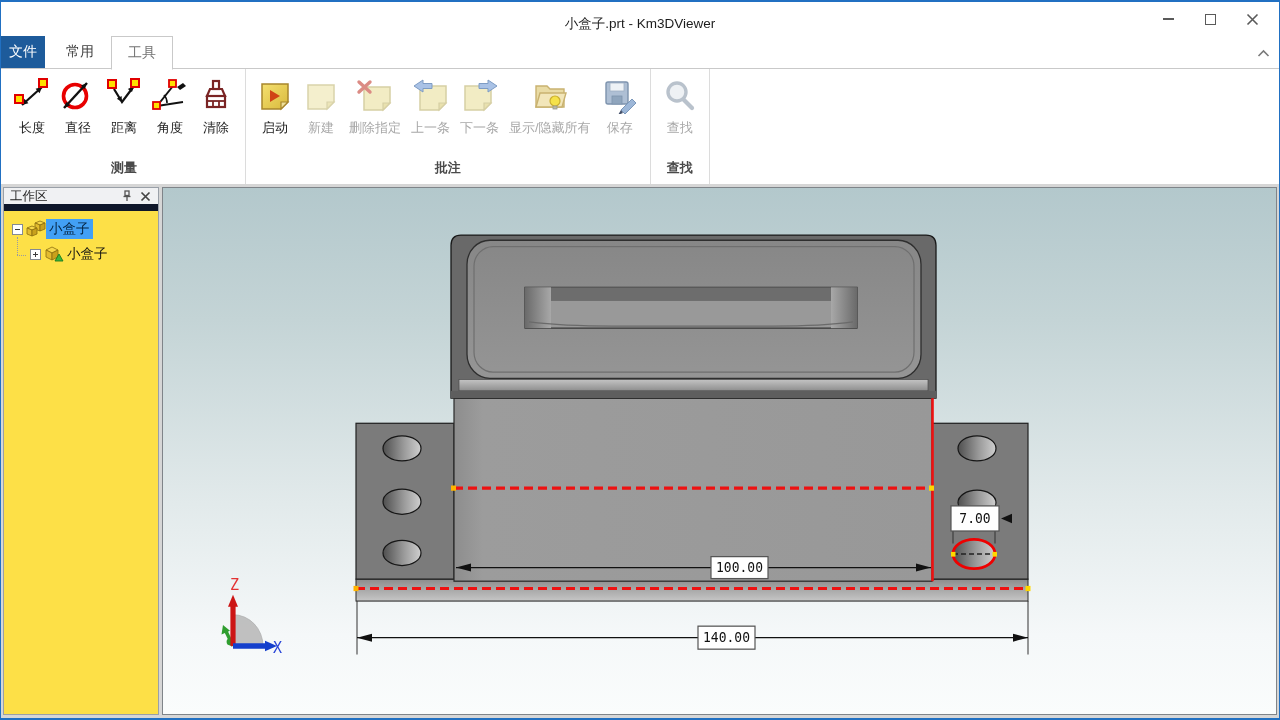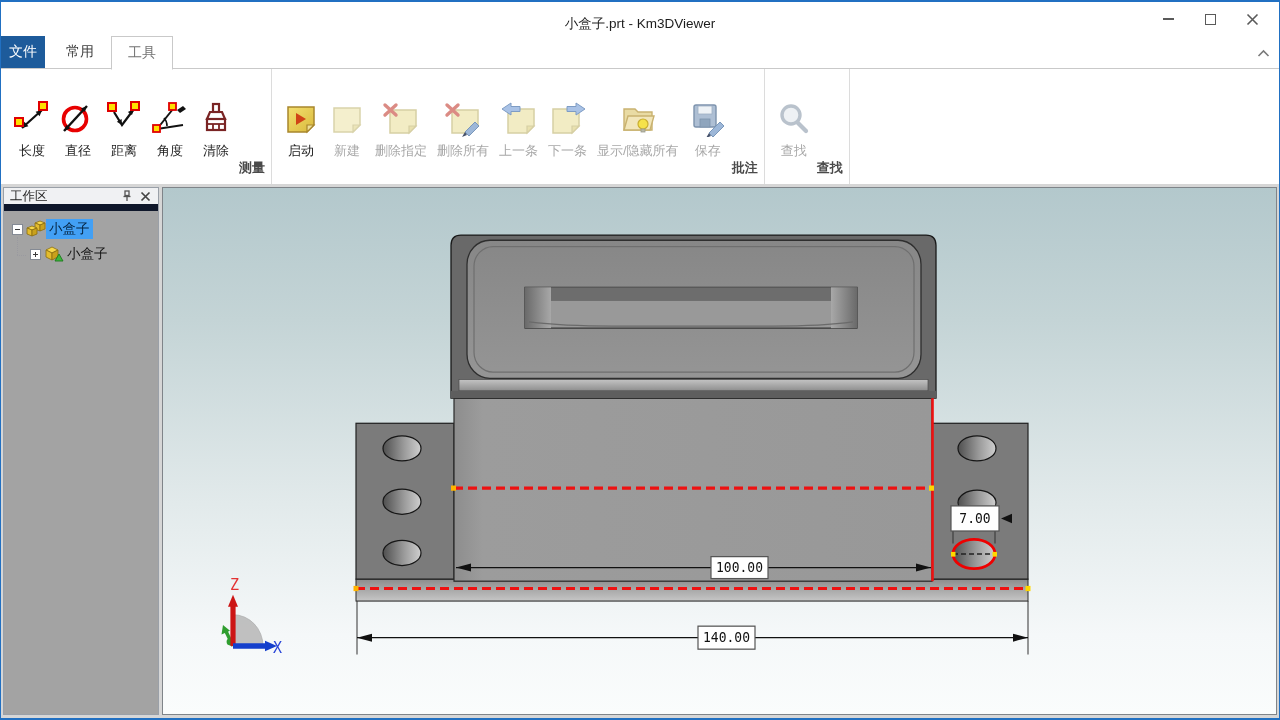--- a/index.html
+++ b/index.html
@@ -20,37 +20,37 @@
   .tabs { height:33px; background:#fff; display:flex; border-bottom:1px solid #c9c9c9; position:relative; flex:0 0 auto; }
   .tab { width:62px; display:flex; align-items:center; justify-content:center; font-size:14px; color:#404040; cursor:default; }
   .tab-file { width:44px; background:#1d5b9b; color:#fff; }
   .tab-home { margin-left:4px; }
   .tab-active { border:1px solid #c9c9c9; border-bottom:1px solid #fff; background:#fff; color:#737373;
                 height:34px; margin-bottom:-1px; }
   .chevron-btn { position:absolute; right:8px; top:10px; width:16px; height:14px; display:flex; align-items:center; justify-content:center; }
 
   
   .ribbon { height:115px; background:#fff; display:flex; padding-left:2px; flex:0 0 auto; }
-  .rgroup { display:flex; flex-direction:row; align-items:center; border-right:1px solid #dcdcdc; padding:5px 6px 2px; }
+  .rgroup { display:flex; flex-direction:column; align-items:center; border-right:1px solid #dcdcdc; padding:5px 6px 2px; }
   .rbuttons { display:flex; align-items:flex-start; }
   .rbtn { display:flex; flex-direction:column; align-items:center; padding:0 5px; }
   .ricon { height:44px; display:flex; align-items:center; justify-content:center; }
   .rlabel { font-size:13px; color:#1c1c1c; margin-top:1px; white-space:nowrap; }
   .rbtn.disabled .rlabel { color:#a8a8a8; }
   .glabel { margin-top:auto; font-size:13px; color:#4a4a4a; padding:2px 0 5px;font-weight:bold; }
 
   
   .main { flex:1 1 auto; position:relative; background:#d6d6d6; overflow:hidden; }
 
   .left-panel { position:absolute; left:2px; top:3px; width:156px; bottom:3px; display:flex; flex-direction:column;
                 border:1px solid #9aa0a8; background:#fff; }
   .panel-header { height:23px; background:#f0f1f3; border-bottom:7px solid #0f172a; display:flex; align-items:center; padding:0 4px 0 6px; }
   .panel-title { font-size:12.5px; color:#222; flex:1; }
   .panel-ico { width:18px; height:18px; display:flex; align-items:center; justify-content:center; }
-  .tree { flex:1; background:#a3a3a3; position:relative; font-size:13.5px; color:#111; }
+  .tree { flex:1; background:#fde047; position:relative; font-size:13.5px; color:#111; }
   .trow { position:absolute; display:flex; align-items:center; height:20px; }
   .expander { width:11px; height:11px; border:1px solid #848a94; background:#fff; position:relative; flex:0 0 auto; }
   .expander::before, .expander.plus::after { content:""; position:absolute; background:#3c3c3c; }
   .expander::before { left:2px; right:2px; top:4px; height:1px; }
   .expander.plus::after { top:2px; bottom:2px; left:4px; width:1px; }
   .tlabel { padding:1px 3px; white-space:nowrap; }
   .tlabel.selected { background:#42a0f5; color:#04213d; }
   .connector-v { position:absolute; border-left:1px dotted #9a9aa0; }
   .connector-h { position:absolute; border-top:1px dotted #9a9aa0; }
 
@@ -195,32 +195,20 @@
         </div>
         <div class="rbtn disabled">
           <div class="ricon">
             <svg width="38" height="36" viewBox="0 0 38 36">
               <path d="M8 9 h26 v16 l-7 7 H8 z" fill="#f2ecc4" stroke="#d6cfa4" stroke-width="1.5"></path>
               <path d="M34 25 l-7 7 v-7 z" fill="#e9e1ae" stroke="#d6cfa4" stroke-width="1.2"></path>
               <path d="M3 4 L14 14 M14 4 L3 14" stroke="#db8b84" stroke-width="3.4" stroke-linecap="round"></path>
             </svg>
           </div>
           <div class="rlabel">删除指定</div>
-        </div>
-        <div class="rbtn disabled">
-          <div class="ricon">
-            <svg width="38" height="36" viewBox="0 0 38 36">
-              <path d="M8 9 h26 v16 l-7 7 H8 z" fill="#f2ecc4" stroke="#d6cfa4" stroke-width="1.5"></path>
-              <path d="M34 25 l-7 7 v-7 z" fill="#e9e1ae" stroke="#d6cfa4" stroke-width="1.2"></path>
-              <path d="M3 4 L14 14 M14 4 L3 14" stroke="#db8b84" stroke-width="3.4" stroke-linecap="round"></path>
-              <path d="M21 31 L31 21 L35 25 L25 35 z" fill="#9db7d8" stroke="#7a97ba" stroke-width="1"></path>
-              <path d="M21 31 l-3 5 l5 -2 z" fill="#44506a"></path>
-            </svg>
-          </div>
-          <div class="rlabel">删除所有</div>
         </div>
         <div class="rbtn disabled">
           <div class="ricon">
             <svg width="38" height="36" viewBox="0 0 38 36">
               <path d="M8 8 h26 v17 l-7 7 H8 z" fill="#f2ecc4" stroke="#d6cfa4" stroke-width="1.5"></path>
               <path d="M34 25 l-7 7 v-7 z" fill="#e9e1ae" stroke="#d6cfa4" stroke-width="1.2"></path>
               <path d="M2 8 L11 2 v3.5 h9 v5 h-9 V14 z" fill="#a9c2e6" stroke="#7e9cc4" stroke-width="1"></path>
             </svg>
           </div>
           <div class="rlabel">上一条</div>

